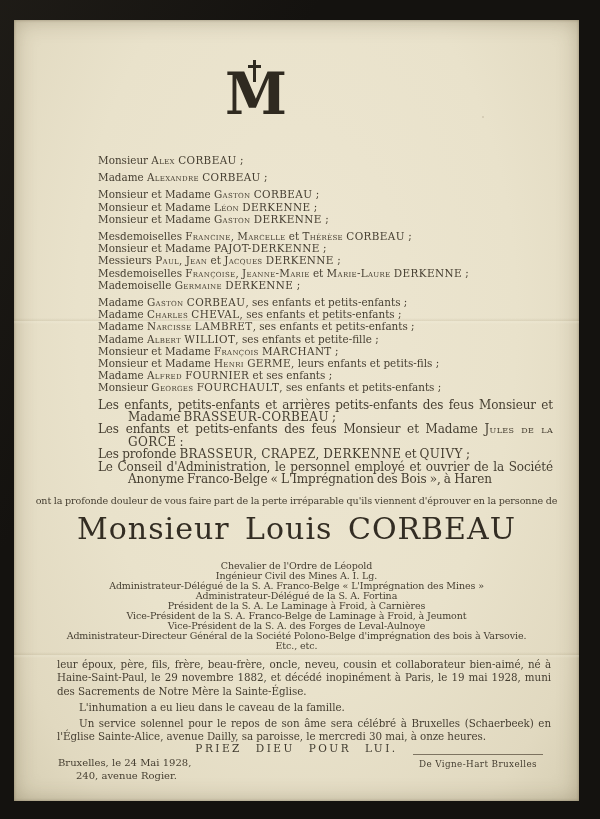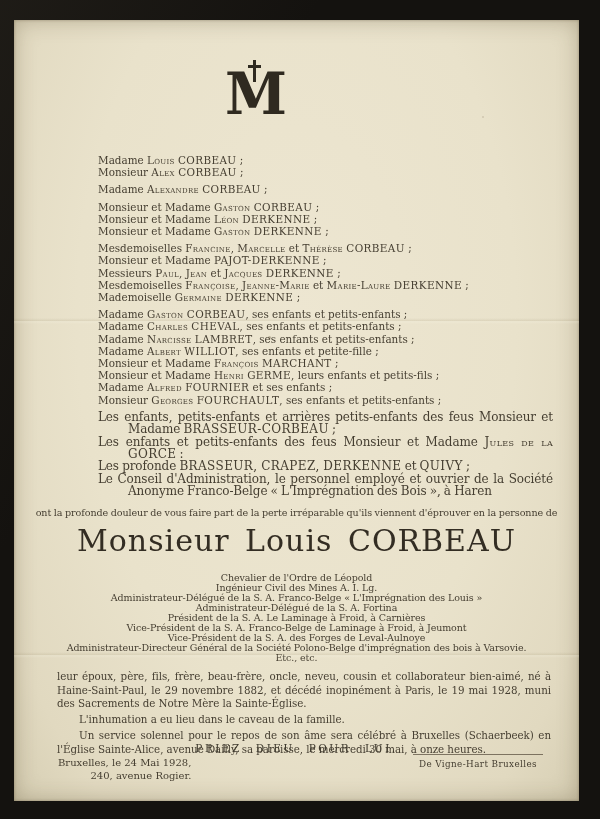--- a/index.html
+++ b/index.html
@@ -40,21 +40,21 @@
     letter-spacing:1px;word-spacing:5px;font-weight:normal;}
   .titles{margin-top:16px;text-align:center;font-size:9.5px;line-height:10px;letter-spacing:-.1px;}
   
   .bodytext{margin:7px 28px 0 43px;font-size:10.3px;line-height:13.8px;text-align:justify;letter-spacing:-.05px;}
   .bodytext p{margin:0 0 2px 0;}
   .bodytext p.ind{text-indent:22px;}
   
   .prayer{position:absolute;top:722px;left:0;right:0;text-align:center;
     font-size:10.5px;letter-spacing:2.5px;word-spacing:8px;color:#3f3a2e;}
   .foot-left{position:absolute;top:736px;left:44px;font-size:10px;line-height:13px;}
-  .foot-left .addr{padding-left:18px;text-align:right;}
+  .foot-left .addr{padding-left:18px;}
   .foot-right{position:absolute;top:734px;right:36px;font-size:8.8px;letter-spacing:.4px;
     border-top:1px solid rgba(70,60,45,.65);padding:4px 6px 0 6px;}
 </style>
 </head>
 <body>
 
 <div class="frame-shade"></div>
 
 <div class="paper">
 
@@ -63,21 +63,20 @@
   <div class="speck" style="left:254px;top:316px;width:3px;height:3px"></div>
   <div class="speck" style="left:468px;top:96px;width:2px;height:2px;opacity:.5"></div>
 
   <div class="monogram">
     <span class="m-cross"></span>
     <span class="m-letter">M</span>
   </div>
 
   <div class="family">
       <div class="group">
-        <div class="fline"><span>Madame </span><span class="sc">Louis</span><span> </span><span class="u">CORBEAU</span><span> ;</span></div>
         <div class="fline"><span>Monsieur </span><span class="sc">Alex</span><span> </span><span class="u">CORBEAU</span><span> ;</span></div>
       </div>
       <div class="group">
         <div class="fline"><span>Madame </span><span class="sc">Alexandre</span><span> </span><span class="u">CORBEAU</span><span> ;</span></div>
       </div>
       <div class="group">
         <div class="fline"><span>Monsieur et Madame </span><span class="sc">Gaston</span><span> </span><span class="u">CORBEAU</span><span> ;</span></div>
         <div class="fline"><span>Monsieur et Madame </span><span class="sc">Léon</span><span> </span><span class="u">DERKENNE</span><span> ;</span></div>
         <div class="fline"><span>Monsieur et Madame </span><span class="sc">Gaston</span><span> </span><span class="u">DERKENNE</span><span> ;</span></div>
       </div>
@@ -106,21 +105,21 @@
       </div>
     </div>
 
   <div class="intro">ont la profonde douleur de vous faire part de la perte irréparable qu'ils viennent d'éprouver en la personne de</div>
 
   <div class="dname">Monsieur Louis CORBEAU</div>
 
   <div class="titles">
       <div>Chevalier de l'Ordre de Léopold</div>
       <div>Ingénieur Civil des Mines A. I. Lg.</div>
-      <div>Administrateur-Délégué de la S. A. Franco-Belge « L'Imprégnation des Louis »</div>
+      <div>Administrateur-Délégué de la S. A. Franco-Belge « L'Imprégnation des Mines »</div>
       <div>Administrateur-Délégué de la S. A. Fortina</div>
       <div>Président de la S. A. Le Laminage à Froid, à Carnières</div>
       <div>Vice-Président de la S. A. Franco-Belge de Laminage à Froid, à Jeumont</div>
       <div>Vice-Président de la S. A. des Forges de Leval-Aulnoye</div>
       <div>Administrateur-Directeur Général de la Société Polono-Belge d'imprégnation des bois à Varsovie.</div>
       <div>Etc., etc.</div>
     </div>
 
   <div class="bodytext">
     <p>leur époux, père, fils, frère, beau-frère, oncle, neveu, cousin et collaborateur bien-aimé, né à Haine-Saint-Paul, le 29 novembre 1882, et décédé inopinément à Paris, le 19 mai 1928, muni des Sacrements de Notre Mère la Sainte-Église.</p>

